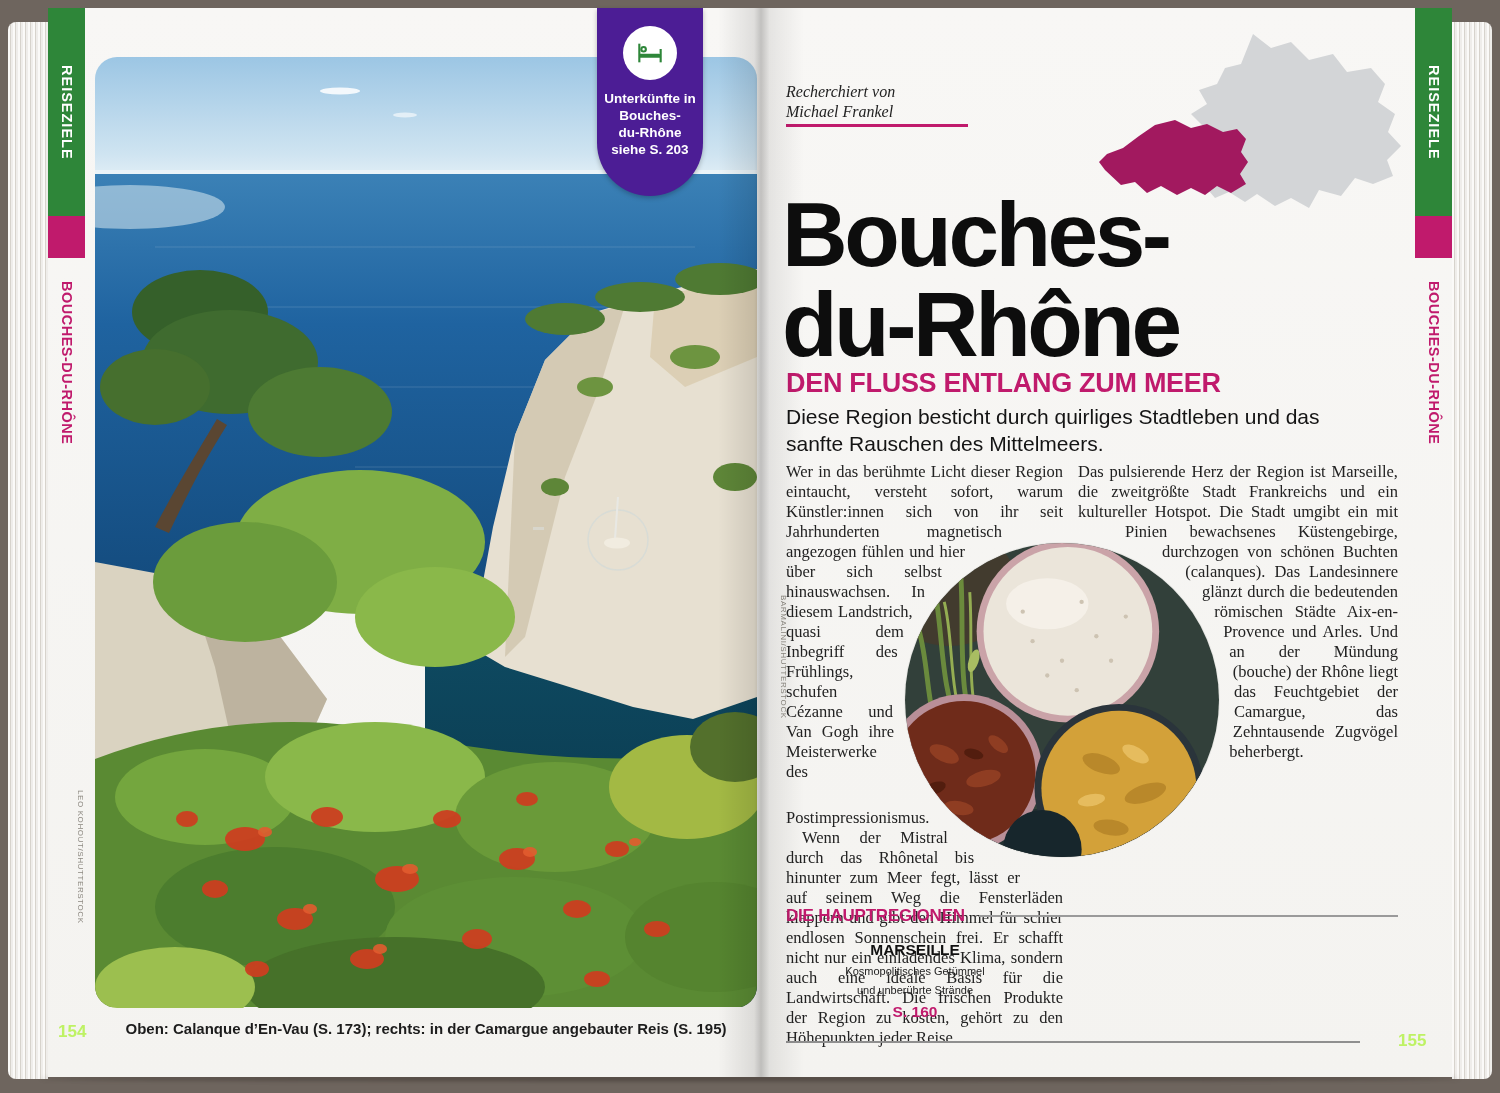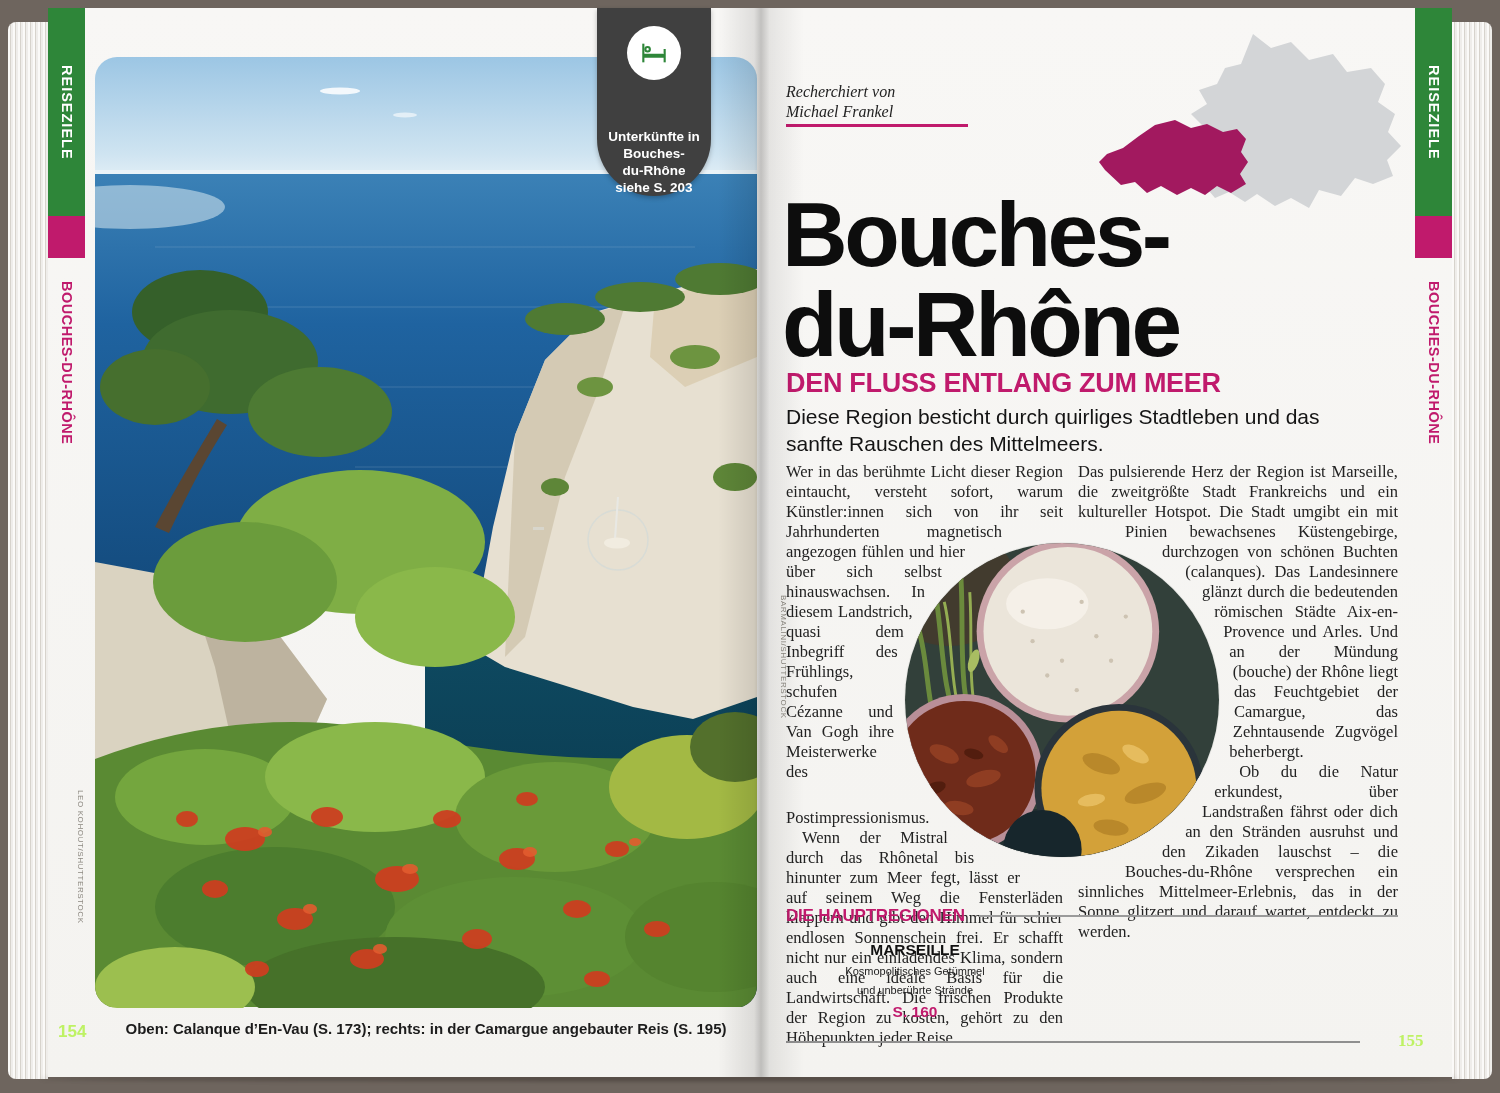--- a/index.html
+++ b/index.html
@@ -19,23 +19,23 @@
   
   .tab-green{position:absolute;top:8px;height:208px;width:37px;background:#2e8639;
       display:flex;align-items:center;justify-content:center;}
   .tab-magenta{position:absolute;top:216px;height:42px;width:37px;background:#c01a6c;}
   .vlabel{writing-mode:vertical-rl;font-weight:700;font-size:14.5px;letter-spacing:1px;color:#fff;white-space:nowrap;}
   .vchapter{position:absolute;top:268px;width:37px;height:190px;display:flex;align-items:center;justify-content:center;}
   .vchapter span{writing-mode:vertical-rl;font-weight:700;font-size:14.5px;letter-spacing:.5px;color:#c01a6c;white-space:nowrap;}
   
   .photo{position:absolute;left:95px;top:57px;width:662px;height:951px;border-radius:22px;overflow:hidden;}
   .photo svg{display:block;width:100%;height:100%;}
-  .badge{position:absolute;left:597px;top:8px;width:114px;height:188px;background:#404040;
+  .badge{position:absolute;left:597px;top:8px;width:106px;height:188px;background:#4c1d95;
       border-radius:0 0 57px 57px;box-shadow:0 2px 5px rgba(0,0,0,.25);
-      display:flex;flex-direction:column;align-items:center;z-index:5;justify-content:space-between;}
+      display:flex;flex-direction:column;align-items:center;z-index:5;}
   .badge-circle{margin-top:18px;width:54px;height:54px;border-radius:50%;background:#fff;
       display:flex;align-items:center;justify-content:center;}
   .badge-text{margin-top:10px;color:#fff;font-weight:700;font-size:13.5px;line-height:17px;text-align:center;white-space:pre-line;}
   .credit{position:absolute;color:#8c8880;font-size:8px;letter-spacing:.6px;}
   .credit span{writing-mode:vertical-rl;white-space:nowrap;}
   .caption{position:absolute;left:95px;top:1020px;width:662px;text-align:center;
       font-weight:700;font-size:15px;color:#1c1c1c;}
   .pagenum{position:absolute;font-weight:700;font-size:17px;color:#bef264;}
   
   .kicker{position:absolute;left:786px;top:82px;font-family:"Liberation Serif",serif;
@@ -241,21 +241,20 @@
 <div class="lead">Diese Region besticht durch quirliges Stadtleben und das sanfte Rauschen des Mittelmeers.</div>
 
 <div class="bodycol col-l">
   <div class="shape-r"></div>
   <p>Wer in das berühmte Licht dieser Region eintaucht, versteht sofort, warum Künstler:innen sich von ihr seit Jahrhunderten magnetisch angezogen fühlen und hier über sich selbst hinauswachsen. In diesem Landstrich, quasi dem Inbegriff des Frühlings, schufen Cézanne und Van Gogh ihre Meisterwerke des Postimpressionismus.</p>
   <p class="indent">Wenn der Mistral durch das Rhônetal bis hinunter zum Meer fegt, lässt er auf seinem Weg die Fensterläden klappern und gibt den Himmel für schier endlosen Sonnenschein frei. Er schafft nicht nur ein einladendes Klima, sondern auch eine ideale Basis für die Landwirtschaft. Die frischen Produkte der Region zu kosten, gehört zu den Höhepunkten jeder Reise.</p>
 </div>
 <div class="bodycol col-r">
   <div class="shape-l"></div>
   <p>Das pulsierende Herz der Region ist Marseille, die zweitgrößte Stadt Frankreichs und ein kultureller Hotspot. Die Stadt umgibt ein mit Pinien bewachsenes Küstengebirge, durchzogen von schönen Buchten (calanques). Das Landesinnere glänzt durch die bedeutenden römischen Städte Aix-en-Provence und Arles. Und an der Mündung (bouche) der Rhône liegt das Feuchtgebiet der Camargue, das Zehntausende Zugvögel beherbergt.</p>
-  <p class="indent">Ob du die Natur erkundest, über Landstraßen fährst oder dich an den Stränden ausruhst und den Zikaden lauschst – die Bouches-du-Rhône versprechen ein sinnliches Mittelmeer-Erlebnis, das in der Sonne glitzert und darauf wartet, entdeckt zu werden.</p>
 </div>
 
 <div class="credit" style="left:779px;top:595px;height:150px;">
   <span>BARMALINI/SHUTTERSTOCK</span>
 </div>
 
 <div class="circle-photo">
   <svg viewBox="0 0 320 320">
     <rect width="320" height="320" fill="#32403a"></rect>
     <ellipse cx="45" cy="45" rx="70" ry="60" fill="#49392a" opacity=".7"></ellipse>
@@ -329,15 +328,15 @@
 
 <div class="regions">
   <div class="region r1">
     <div class="rname">MARSEILLE</div>
     <div class="rdesc">Kosmopolitisches Getümmel und unberührte Strände</div>
     <div class="rpage">S. 160</div>
   </div>
 </div>
 
 <div class="bottom-rule"></div>
-<div class="pagenum" style="left:1398px;top:1031px;font-family:Liberation Serif, serif;">155</div>
+<div class="pagenum" style="left:1398px;top:1031px;">155</div>
 
 <div class="fold"></div>
 
 </body></html>

